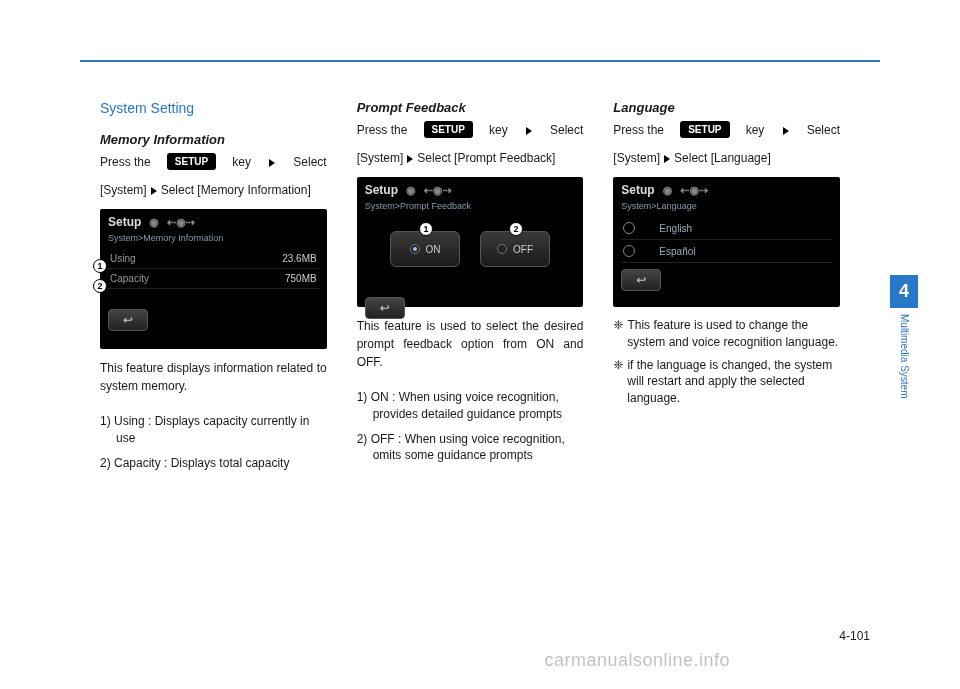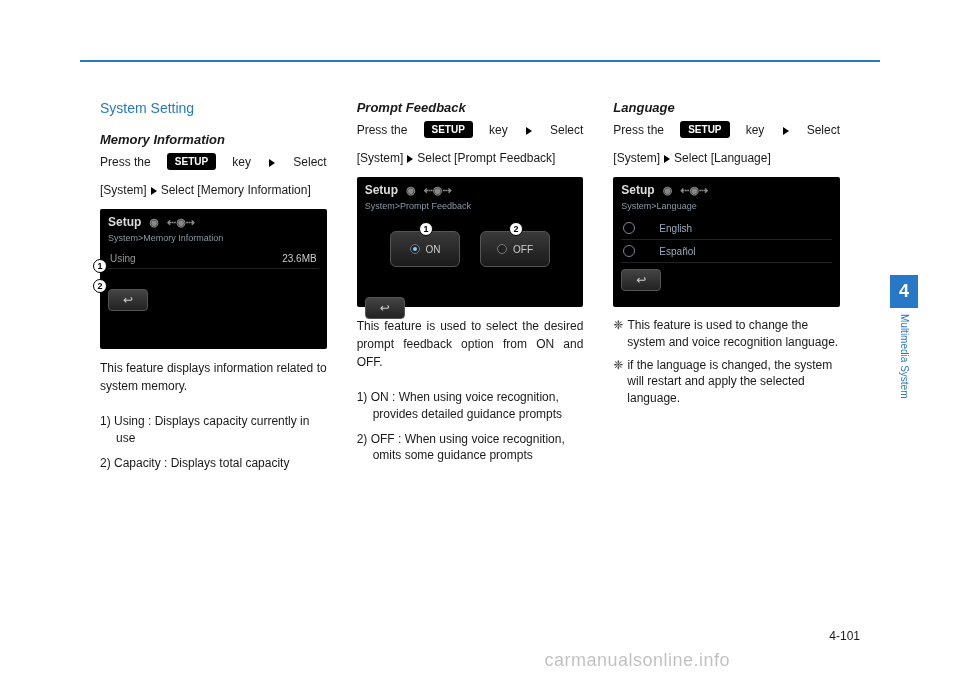--- a/index.html
+++ b/index.html
@@ -198,21 +198,21 @@
   .side-tab .label {
     color: #2878c8;
     font-size: 10px;
     writing-mode: vertical-rl;
     text-align: left;
     margin: 6px auto 0 auto;
   }
   .page-num {
     position: absolute;
     bottom: 46px;
-    right: 100px;
+    right: 90px;
     font-size: 12px;
   }
   .watermark {
     position: absolute;
     bottom: 18px;
     right: 230px;
     font-size: 18px;
     color: rgba(0,0,0,0.25);
     letter-spacing: 0.5px;
   }
@@ -247,20 +247,24 @@
     <div class="screenshot" style="height:140px;">
       <div class="topbar">
         <span>Setup</span>
         <span class="disc">◉</span>
         <span class="disc">⇠◉⇢</span>
       </div>
       <div class="crumb">System&gt;Memory Information</div>
       <div class="row">
         <span>Using</span>
         <span class="val">23.6MB</span>
+      </div>
+      <div class="row">
+        <span>Capacity</span>
+        <span class="val">750MB</span>
       </div>
       <div class="backbtn">↩</div>
       <span class="ann-circle" style="left:-7px;top:50px;">1</span>
       <span class="ann-circle" style="left:-7px;top:70px;">2</span>
     </div>
 
     <div class="para">This feature displays information related to system memory.</div>
     <div style="height:8px"></div>
     <div class="list-item">1) Using : Displays capacity currently in use</div>
     <div class="list-item">2) Capacity : Displays total capacity</div>

